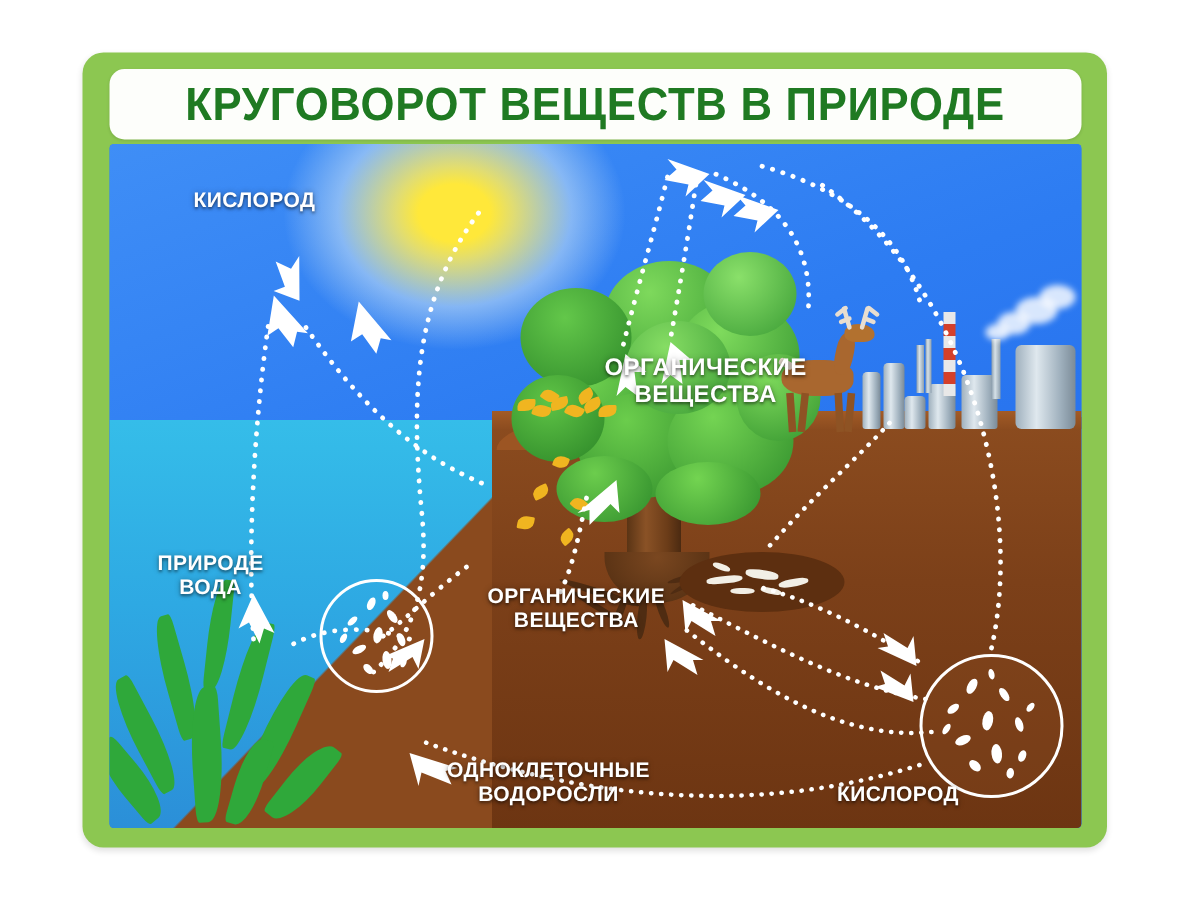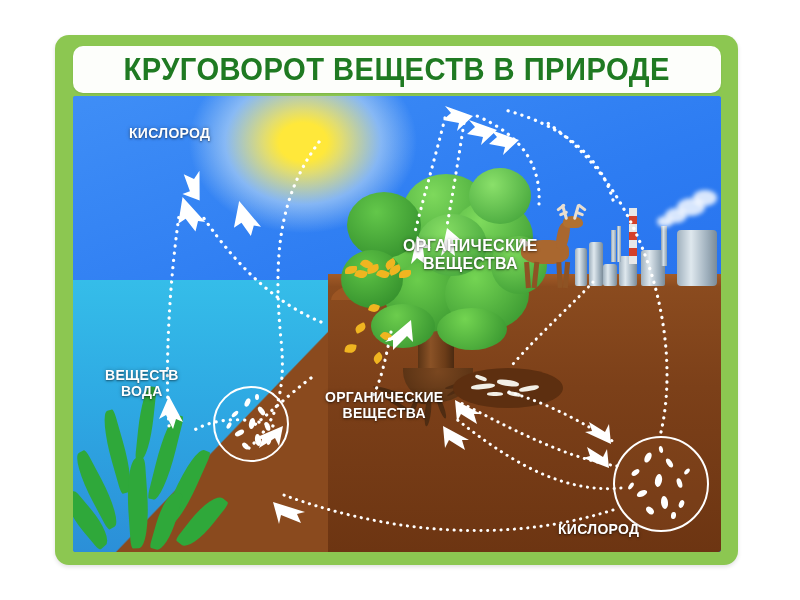--- a/index.html
+++ b/index.html
@@ -340,20 +340,22 @@
 
         <path d="M210,330 L182,342 L189,343 L186,352 L202,342 L206,350 Z"></path>
 
         <path d="M338,224 L312,246 L320,244 L320,254 L334,240 L340,246 Z"></path>
       </g>
     </svg>
 
     <div class="lbl" id="lbl-oxygen">КИСЛОРОД</div>
     <div class="lbl" id="lbl-organic">ОРГАНИЧЕСКИЕ
 ВЕЩЕСТВА</div>
-    <div class="lbl" id="lbl-water">ВЕЩЕСТВ
+    <div class="lbl" id="lbl-water">ПРИРОДЕ
 ВОДА</div>
     <div class="lbl" id="lbl-mineral">ОРГАНИЧЕСКИЕ
 ВЕЩЕСТВА</div>
+    <div class="lbl" id="lbl-algae">ОДНОКЛЕТОЧНЫЕ
+ВОДОРОСЛИ</div>
     <div class="lbl" id="lbl-bacteria">КИСЛОРОД</div>
 
   </div>
 </div>
 
 </body></html>

